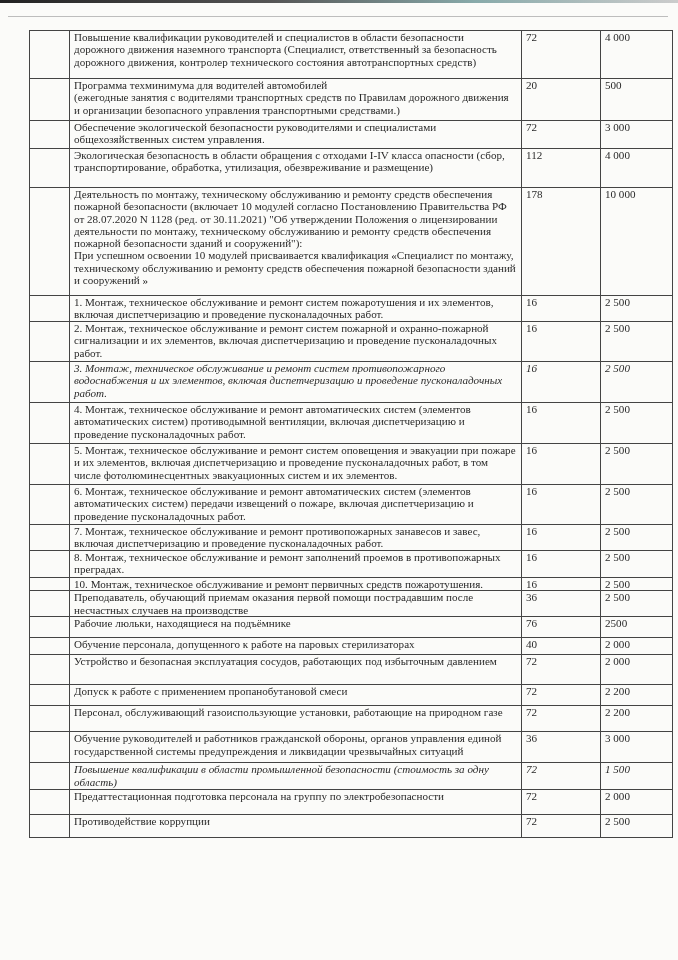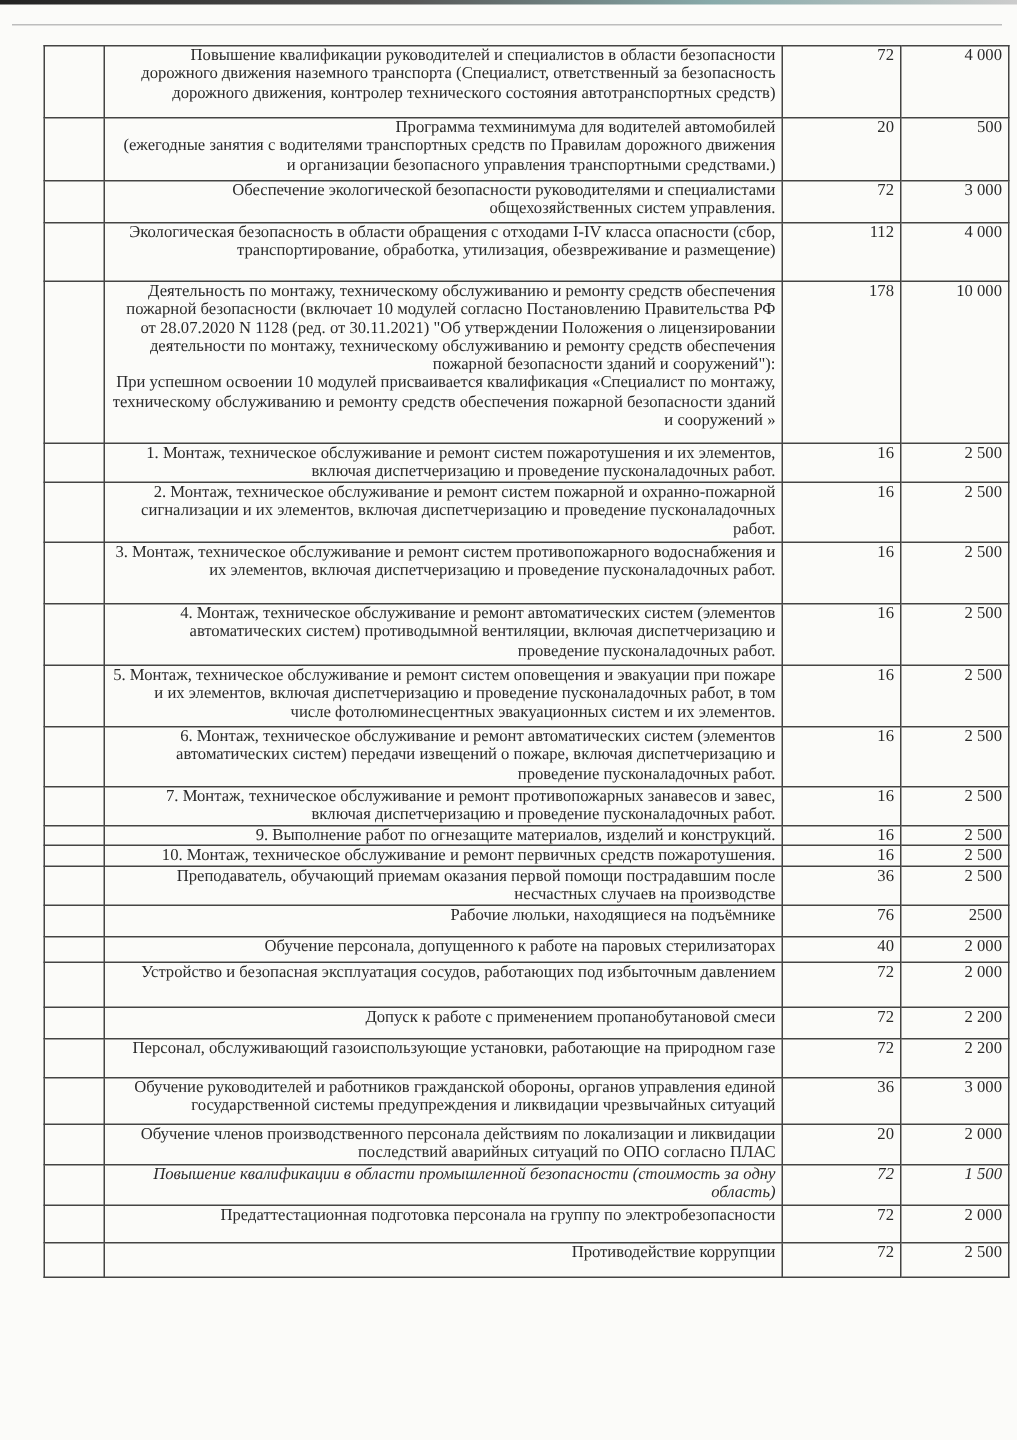--- a/index.html
+++ b/index.html
@@ -29,22 +29,22 @@
     padding: 0 4px;
     font-size: 11.1px;
     line-height: 12.3px;
     vertical-align: top;
   }
   col.c-num { width: 40px; }
   col.c-name { width: 452px; }
   col.c-hours { width: 79px; }
   col.c-price { width: 72px; }
   td.num { }
-  td.name { text-align: right; }
-  td.hours, td.cost { text-align: right; padding-top: 2px; }
+  td.name { text-align: left; }
+  td.hours, td.cost { text-align: left; padding-top: 2px; }
   td.mid { vertical-align: middle; }
   td.low { padding-top: 18px; }
   .pre { white-space: pre-line; }
 </style>
 </head>
 <body>
 
 <div class="scan-top"></div>
 <div class="scan-line"></div>
 
@@ -93,53 +93,53 @@
         <td class="name pre">1. Монтаж, техническое обслуживание и ремонт систем пожаротушения и их элементов, включая диспетчеризацию и проведение пусконаладочных работ.</td>
         <td class="hours">16</td>
         <td class="cost">2 500</td>
       </tr>
       <tr style="height: 40px;">
         <td class="num"></td>
         <td class="name pre">2. Монтаж, техническое обслуживание и ремонт систем пожарной и охранно-пожарной сигнализации и их элементов, включая диспетчеризацию и проведение пусконаладочных работ.</td>
         <td class="hours low">16</td>
         <td class="cost">2 500</td>
       </tr>
+      <tr style="height: 41px; font-style: italic;">
+        <td class="num"></td>
+        <td class="name pre">3. Монтаж, техническое обслуживание и ремонт систем противопожарного водоснабжения и их элементов, включая диспетчеризацию и проведение пусконаладочных работ.</td>
+        <td class="hours low">16</td>
+        <td class="cost">2 500</td>
+      </tr>
       <tr style="height: 41px;">
         <td class="num"></td>
-        <td class="name pre">3. Монтаж, техническое обслуживание и ремонт систем противопожарного водоснабжения и их элементов, включая диспетчеризацию и проведение пусконаладочных работ.</td>
+        <td class="name pre">4. Монтаж, техническое обслуживание и ремонт автоматических систем (элементов автоматических систем) противодымной вентиляции, включая диспетчеризацию и проведение пусконаладочных работ.</td>
         <td class="hours low">16</td>
         <td class="cost">2 500</td>
       </tr>
       <tr style="height: 41px;">
         <td class="num"></td>
-        <td class="name pre">4. Монтаж, техническое обслуживание и ремонт автоматических систем (элементов автоматических систем) противодымной вентиляции, включая диспетчеризацию и проведение пусконаладочных работ.</td>
-        <td class="hours low">16</td>
-        <td class="cost">2 500</td>
-      </tr>
-      <tr style="height: 41px;">
-        <td class="num"></td>
         <td class="name pre">5. Монтаж, техническое обслуживание и ремонт систем оповещения и эвакуации при пожаре и их элементов, включая диспетчеризацию и проведение пусконаладочных работ, в том числе фотолюминесцентных эвакуационных систем и их элементов.</td>
         <td class="hours low">16</td>
         <td class="cost">2 500</td>
       </tr>
       <tr style="height: 40px;">
         <td class="num"></td>
         <td class="name pre">6. Монтаж, техническое обслуживание и ремонт автоматических систем (элементов автоматических систем) передачи извещений о пожаре, включая диспетчеризацию и проведение пусконаладочных работ.</td>
         <td class="hours">16</td>
         <td class="cost">2 500</td>
       </tr>
       <tr style="height: 26px;">
         <td class="num"></td>
         <td class="name pre">7. Монтаж, техническое обслуживание и ремонт противопожарных занавесов и завес, включая диспетчеризацию и проведение пусконаладочных работ.</td>
         <td class="hours">16</td>
         <td class="cost">2 500</td>
       </tr>
-      <tr style="height: 13px;">
-        <td class="num"></td>
-        <td class="name pre">9. Выполнение работ по огнезащите материалов, изделий и конструкций.</td>
+      <tr style="height: 27px;">
+        <td class="num"></td>
+        <td class="name pre">8. Монтаж, техническое обслуживание и ремонт заполнений проемов в противопожарных преградах.</td>
         <td class="hours">16</td>
         <td class="cost">2 500</td>
       </tr>
       <tr style="height: 13px;">
         <td class="num"></td>
         <td class="name pre">10. Монтаж, техническое обслуживание и ремонт первичных средств пожаротушения.</td>
         <td class="hours">16</td>
         <td class="cost">2 500</td>
       </tr>
       <tr style="height: 26px;">
@@ -177,38 +177,32 @@
         <td class="name pre"> Персонал, обслуживающий газоиспользующие установки, работающие на природном газе</td>
         <td class="hours">72</td>
         <td class="cost">2 200</td>
       </tr>
       <tr style="height: 31px;">
         <td class="num"></td>
         <td class="name pre">Обучение руководителей и работников гражданской обороны, органов управления единой государственной системы предупреждения и ликвидации чрезвычайных ситуаций</td>
         <td class="hours">36</td>
         <td class="cost">3 000</td>
       </tr>
-      <tr style="height: 27px;">
-        <td class="num"></td>
-        <td class="name pre">Обучение членов производственного персонала действиям по локализации и ликвидации последствий аварийных ситуаций по ОПО согласно ПЛАС</td>
-        <td class="hours">20</td>
+      <tr style="height: 27px; font-style: italic;">
+        <td class="num"></td>
+        <td class="name pre">Повышение квалификации в области промышленной безопасности (стоимость за одну область)</td>
+        <td class="hours">72</td>
+        <td class="cost">1 500</td>
+      </tr>
+      <tr style="height: 25px;">
+        <td class="num"></td>
+        <td class="name pre">Предаттестационная подготовка персонала на группу по электробезопасности</td>
+        <td class="hours">72</td>
         <td class="cost">2 000</td>
       </tr>
-      <tr style="height: 27px; font-style: italic;">
-        <td class="num"></td>
-        <td class="name pre">Повышение квалификации в области промышленной безопасности (стоимость за одну область)</td>
-        <td class="hours">72</td>
-        <td class="cost">1 500</td>
-      </tr>
-      <tr style="height: 25px;">
-        <td class="num"></td>
-        <td class="name pre">Предаттестационная подготовка персонала на группу по электробезопасности</td>
-        <td class="hours">72</td>
-        <td class="cost">2 000</td>
-      </tr>
       <tr style="height: 23px;">
         <td class="num"></td>
         <td class="name pre">Противодействие коррупции</td>
         <td class="hours">72</td>
         <td class="cost">2 500</td>
       </tr>
     </tbody>
 
 </table>
 

